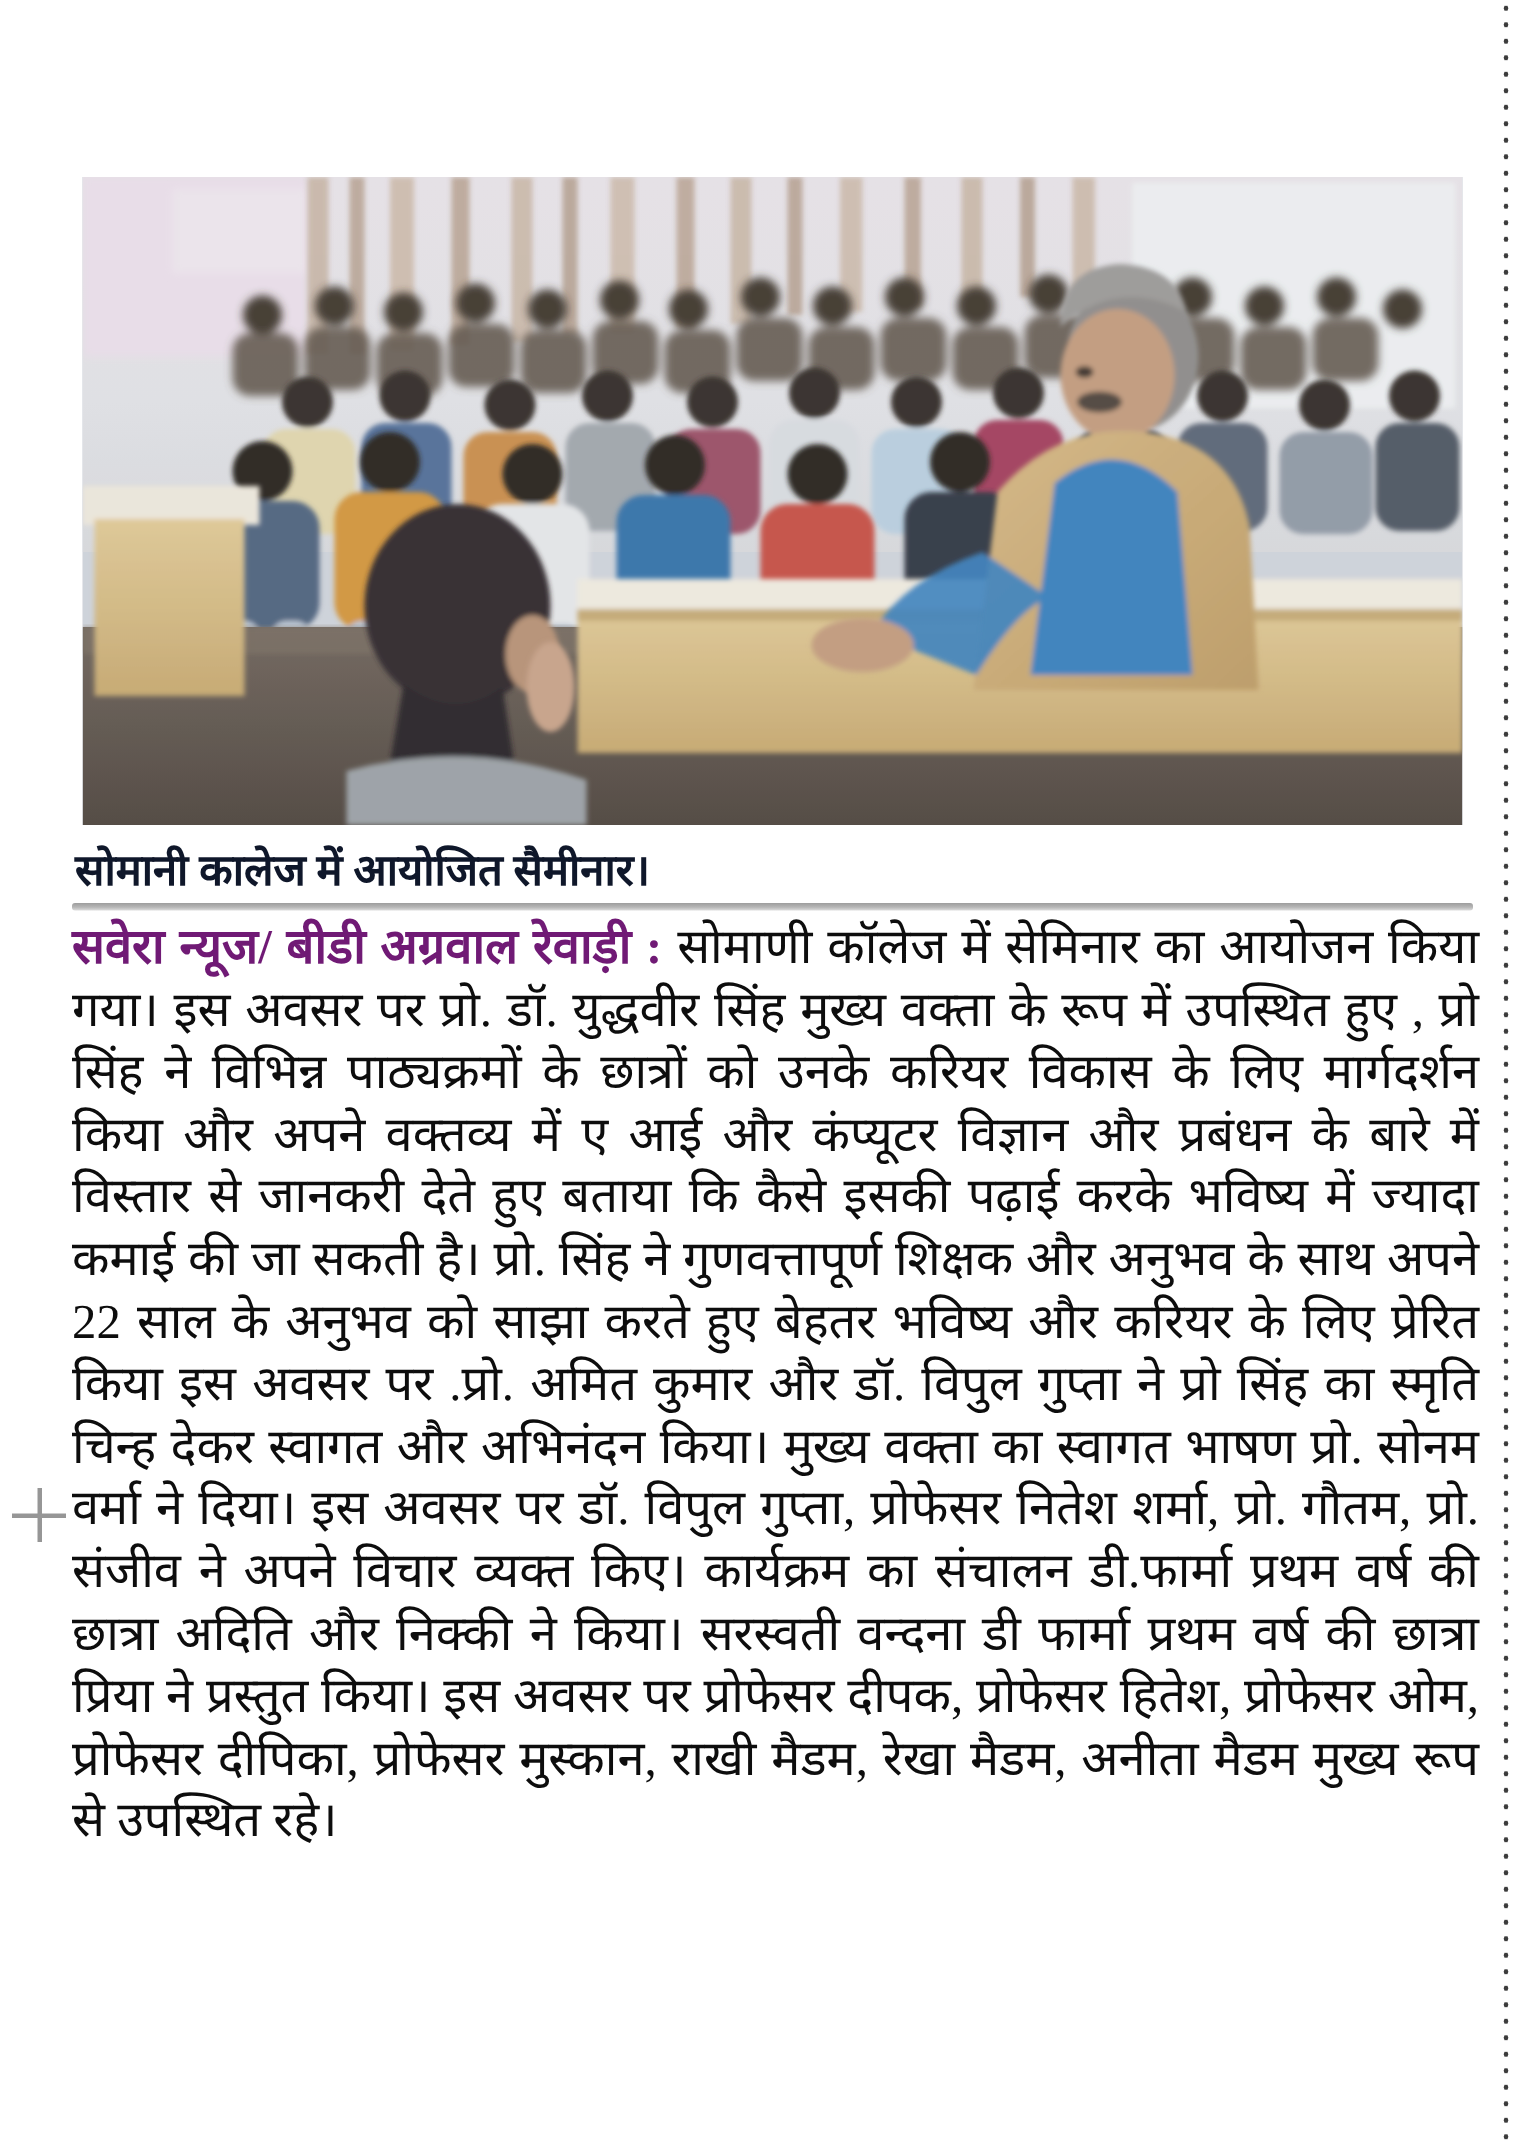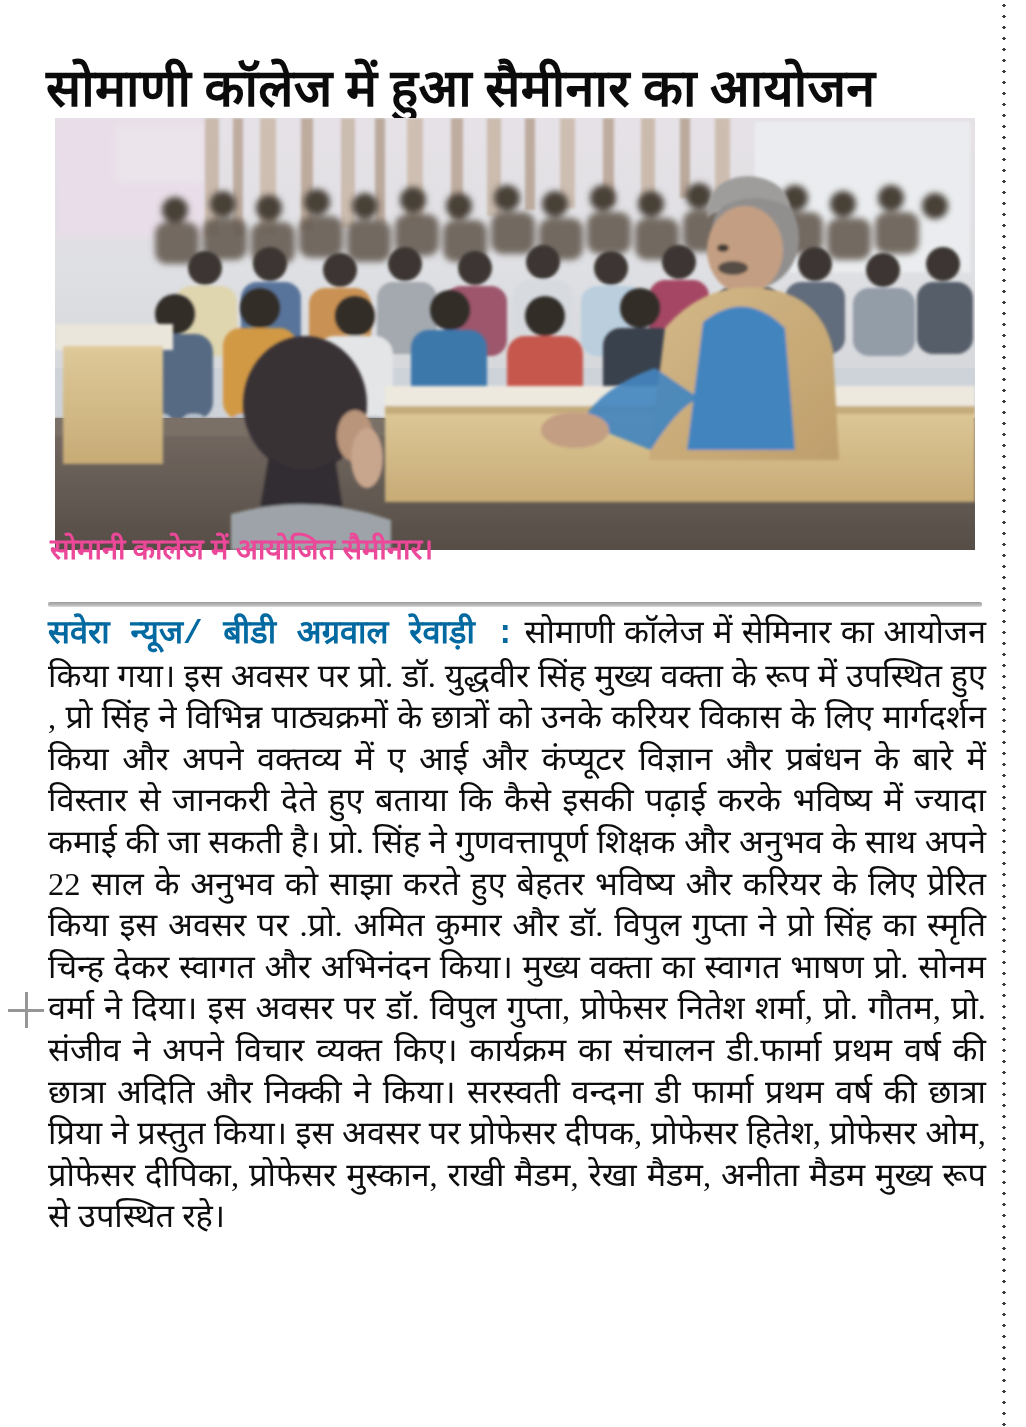--- a/index.html
+++ b/index.html
@@ -74,25 +74,25 @@
     overflow: hidden;
     background: #cfd4dc;
     filter: blur(.35px) saturate(.92) contrast(.96);
   }
   .photo svg { display: block; width: 100%; height: 100%; }
 
   
   .caption {
     position: absolute;
     left: 50px;
-    top: 532px;
+    top: 564px;
     width: 930px;
     font-size: 29px;
     font-weight: 700;
-    color: #ec4899;
+    color: #0f172a;
     line-height: 1.2;
   }
 
   
   .divider {
     position: absolute;
     left: 48px;
     top: 602px;
     width: 934px;
     height: 5px;
@@ -109,36 +109,34 @@
     font-size: 32.5px;
     line-height: 41.6px;
     color: #0d0d0d;
     text-align: justify;
     text-justify: inter-word;
     font-weight: 500;
     -webkit-hyphens: none;
     hyphens: none;
   }
   .byline {
-    color: #0369a1;
+    color: #701a75;
     font-weight: 700;
-    font-family: Liberation Mono, monospace;
   }
   .body-copy .lead { font-weight: 400; }
 </style>
 </head>
 <body>
 
 <div class="page">
 
   <div class="col-rule"></div>
 
   <div class="reg-mark"></div>
 
-  <h1 class="headline">सोमाणी कॉलेज में हुआ सैमीनार का आयोजन</h1>
 
   <div class="photo">
     <svg viewBox="0 0 920 432" preserveAspectRatio="none">
       <defs>
         <linearGradient id="wallGrad" x1="0" y1="0" x2="0" y2="1">
           <stop offset="0%" stop-color="#e9e4ea"></stop>
           <stop offset="60%" stop-color="#e2e3e7"></stop>
           <stop offset="100%" stop-color="#d8dade"></stop>
         </linearGradient>
         <linearGradient id="floorGrad" x1="0" y1="0" x2="0" y2="1">

